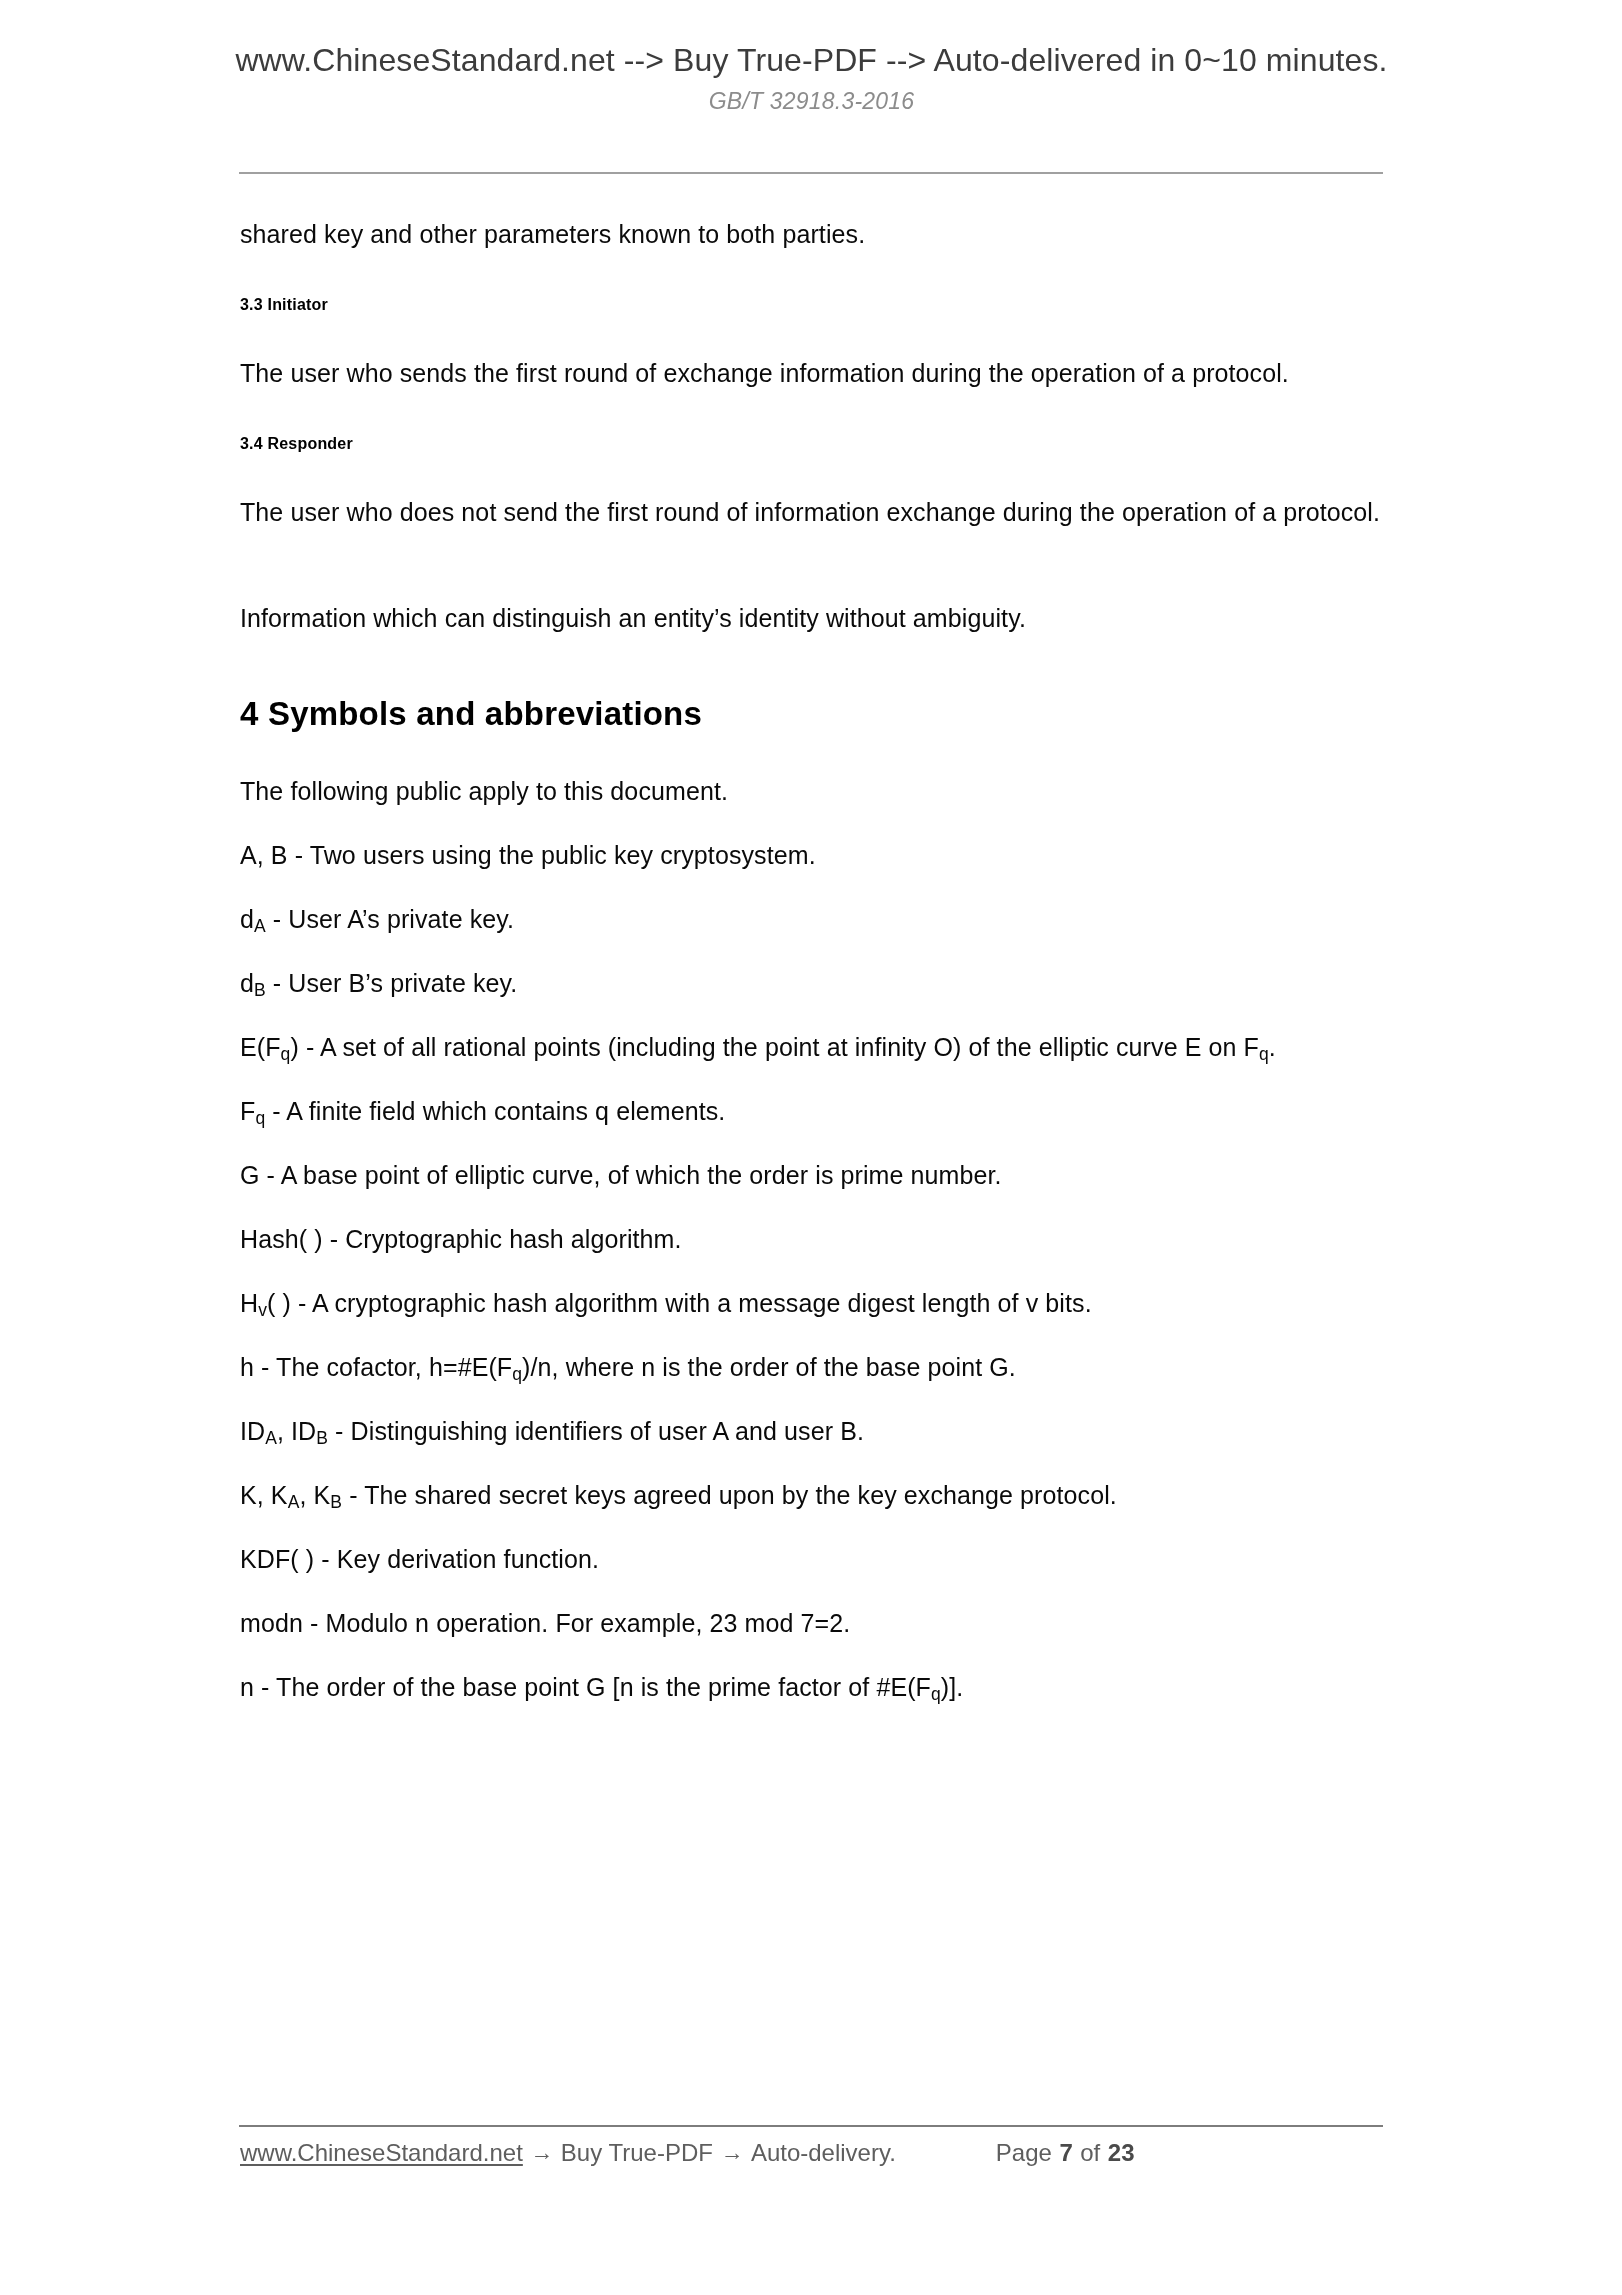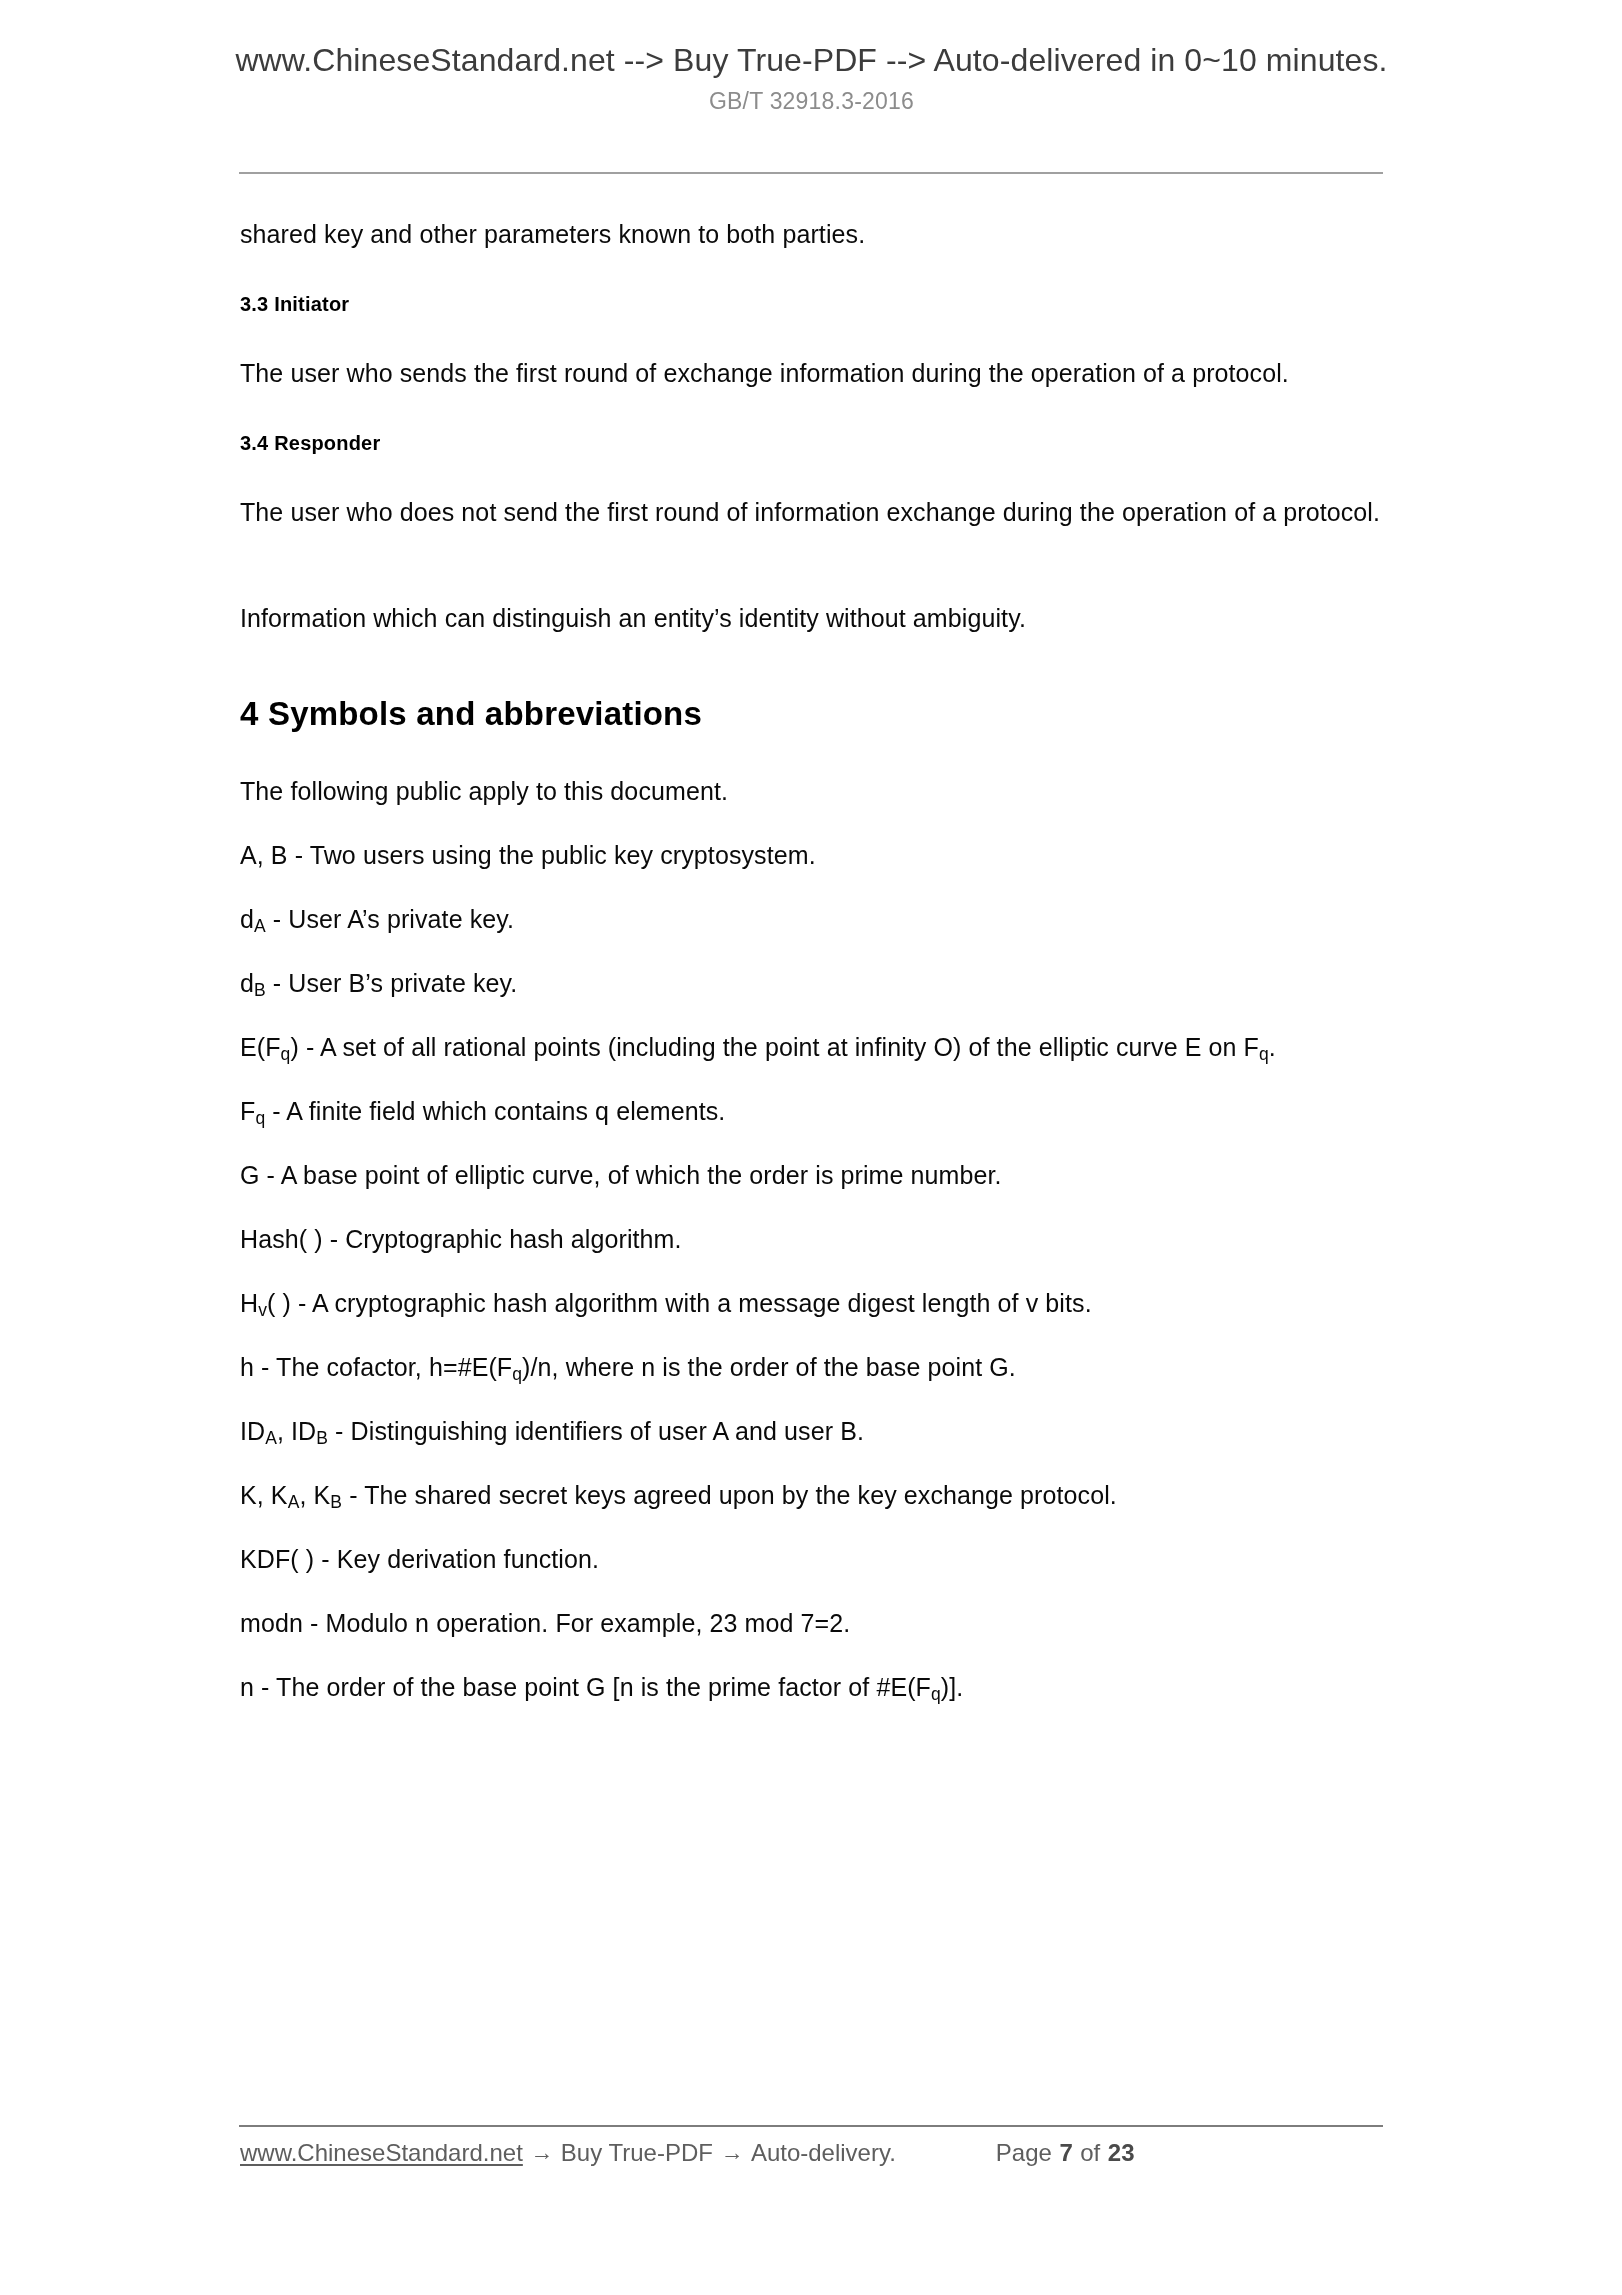--- a/index.html
+++ b/index.html
@@ -37,20 +37,21 @@
     letter-spacing: 0.1px;
     white-space: nowrap;
   }
   .header-std {
     margin-top: 6.7px;
     font-size: 23px;
     line-height: 28px;
     color: #8c8c8c;
     letter-spacing: 0.2px;
     white-space: nowrap;
+    font-style: italic;
   }
   .header-rule {
     position: absolute;
     left: 239px;
     top: 172px;
     width: 1144px;
     height: 0;
     border-top: 2.5px solid #a0a0a0;
   }
 
@@ -69,21 +70,21 @@
     color: #0a0a0a;
     letter-spacing: 0.1px;
   }
   p.body.justify {
     text-align: justify;
     text-align-last: left;
   }
 
   h3.sub {
     margin: 0;
-    font-size: 20px;
+    font-size: 16px;
     line-height: 33px;
     font-weight: bold;
     color: #000000;
     letter-spacing: 0.2px;
   }
   h2.major {
     margin: 0;
     font-size: 33px;
     line-height: 43px;
     font-weight: bold;

